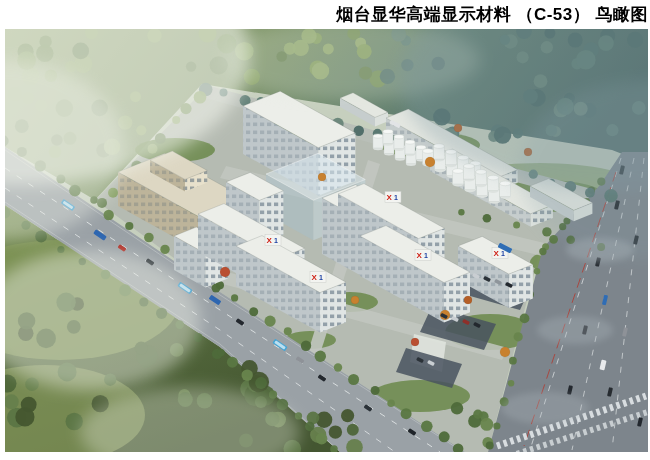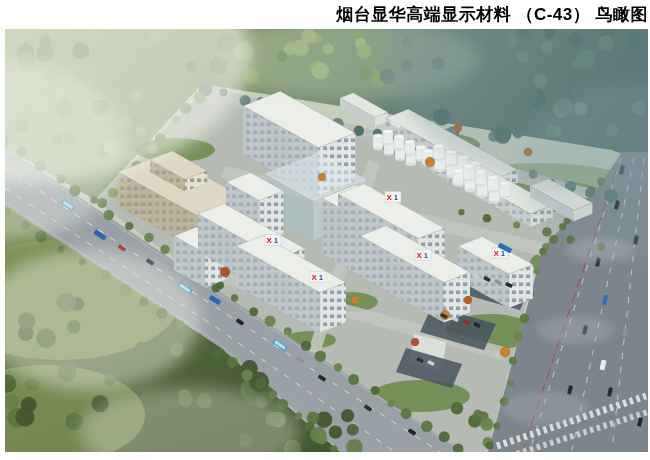--- a/index.html
+++ b/index.html
@@ -11,21 +11,21 @@
     position:absolute;top:3px;right:2px;margin:0;z-index:5;
     font-size:17px;font-weight:bold;color:#000;white-space:nowrap;letter-spacing:.5px;
   }
   .figure{position:absolute;left:0;top:0;width:650px;height:460px;}
   svg{display:block;}
   #scene text{font-family:"Liberation Sans",sans-serif;}
 </style>
 </head>
 <body>
 
-<h1 class="title">烟台显华高端显示材料 （C-43） 鸟瞰图</h1>
+<h1 class="title">烟台显华高端显示材料 （C-53） 鸟瞰图</h1>
 
 <div class="figure">
   <svg id="scene" width="650" height="460" viewBox="0 0 650 460" xmlns="http://www.w3.org/2000/svg">
     <defs>
       <clipPath id="imgclip">
           <rect x="5" y="29" width="643" height="423"></rect>
         </clipPath>
       <linearGradient id="gTop" x1="0" y1="0" x2="1" y2="0.2">
         <stop offset="0" stop-color="#9cae7e"></stop>
         <stop offset="0.4" stop-color="#7e9468"></stop>

